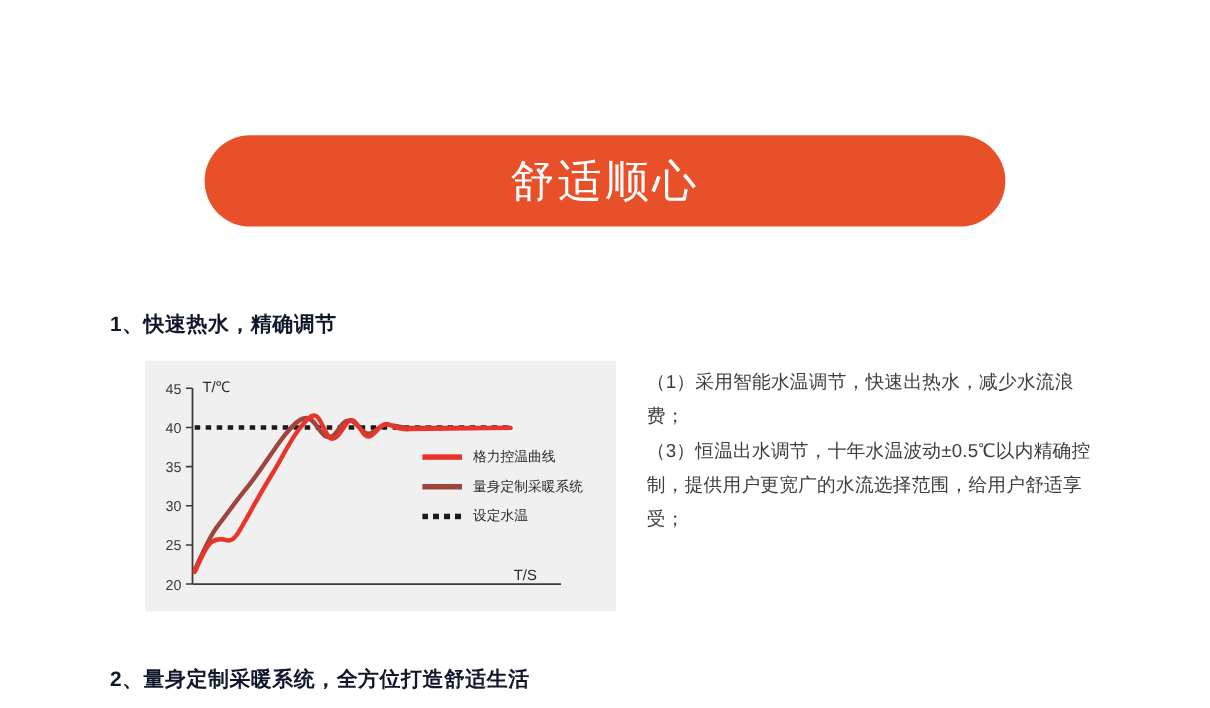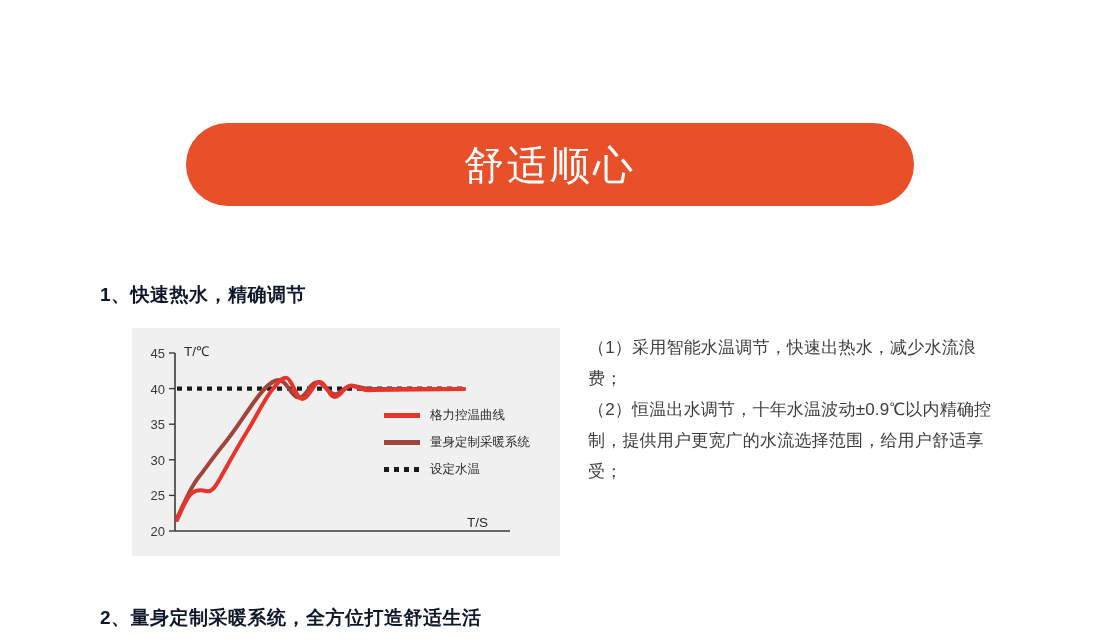--- a/index.html
+++ b/index.html
@@ -178,18 +178,18 @@
       </div>
       <div class="legend-row">
         <span class="legend-swatch dotted"></span>
         <span class="legend-label">设定水温</span>
       </div>
     </div>
   </div>
 
   <div class="right-text">
     <p>（1）采用智能水温调节，快速出热水，减少水流浪费；</p>
-    <p>（2）恒温出水调节，十年水温波动±0.9℃以内精确控制，提供用户更宽广的水流选择范围，给用户舒适享受；</p>
+    <p>（3）恒温出水调节，十年水温波动±0.5℃以内精确控制，提供用户更宽广的水流选择范围，给用户舒适享受；</p>
   </div>
 
   <div class="section-heading" id="heading-2">2、量身定制采暖系统，全方位打造舒适生活</div>
 
 </div>
 
 </body></html>

